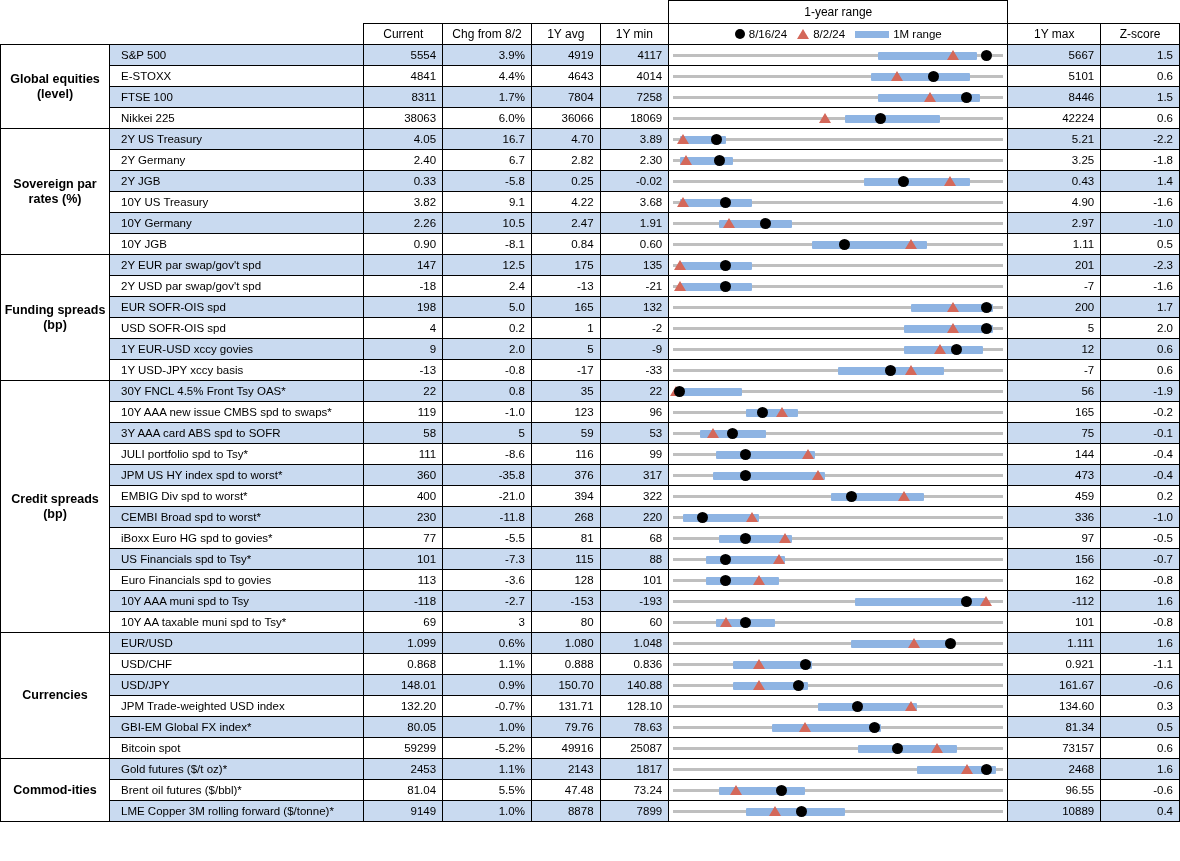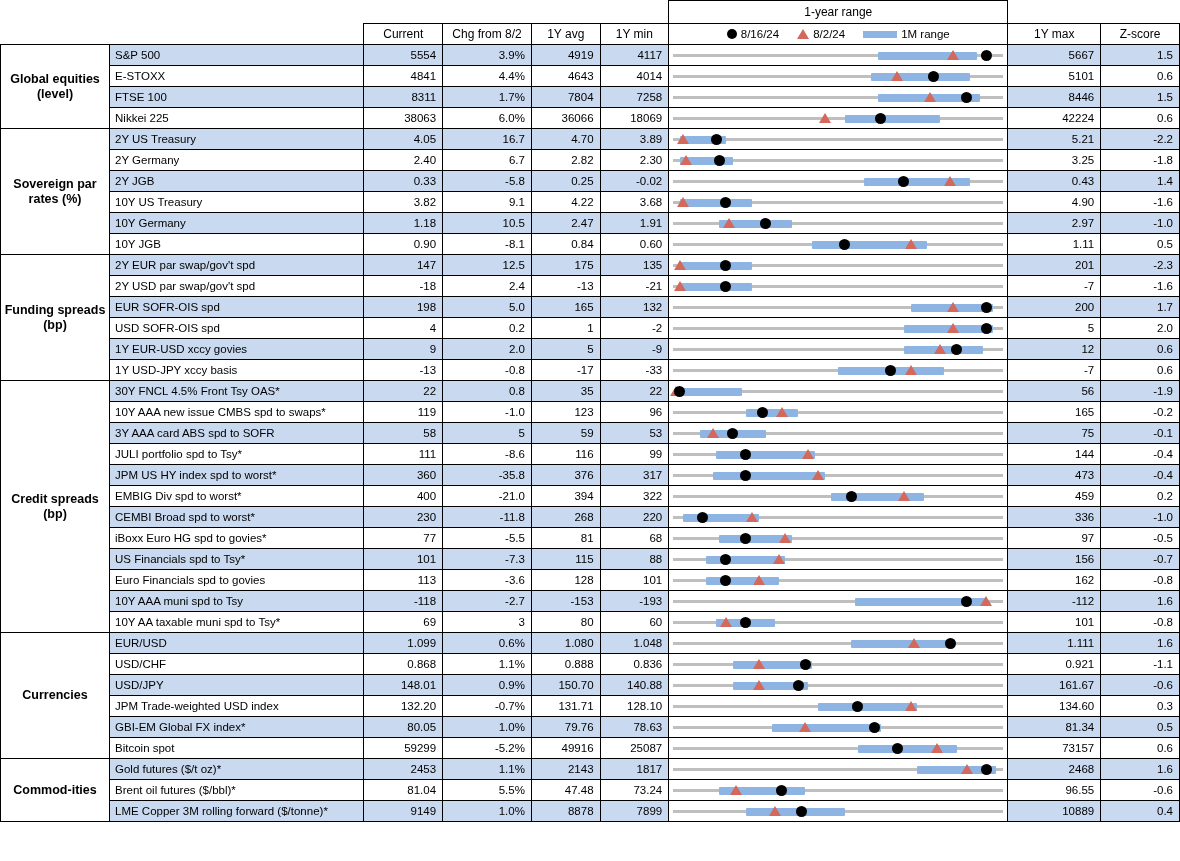--- a/index.html
+++ b/index.html
@@ -3,31 +3,31 @@
 <meta charset="utf-8">
 <style>
   html,body{margin:0;padding:0;background:#ffffff;}
   body{font-family:"Liberation Sans", sans-serif; color:#000; -webkit-font-smoothing:none;}
   #sheet{width:1180px;height:861px;position:relative;box-sizing:border-box;}
   table{border-collapse:collapse;width:1180px;table-layout:fixed;}
   td,th{border:1px solid #000;padding:0;font-size:11.5px;font-weight:normal;vertical-align:middle;}
   .hdr{height:22px;text-align:center;font-size:12px;}
   .hdr-sub{height:20px;text-align:center;font-size:12px;}
   .grp{text-align:center;font-weight:bold;font-size:12.5px;line-height:1.15;}
-  .lbl{padding-left:5px;text-align:left;height:20px;white-space:nowrap;overflow:hidden;}
+  .lbl{padding-left:11px;text-align:left;height:20px;white-space:nowrap;overflow:hidden;}
   .num{text-align:right;padding-right:6px;white-space:nowrap;}
   .shade{background:#c9daf0;}
   .plain{background:#ffffff;}
   .rangecell{position:relative;padding:0;}
   .rng{position:relative;width:100%;height:20px;}
   .track{position:absolute;left:4px;right:4px;top:9px;height:3px;background:#bfbfbf;}
   .m1{position:absolute;top:6.5px;height:8px;background:#8eb4e3;border-radius:1px;}
   .dot{position:absolute;top:4.5px;width:11px;height:11px;border-radius:50%;background:#000;margin-left:-5.5px;}
   .tri{position:absolute;top:5px;width:0;height:0;border-left:6px solid transparent;border-right:6px solid transparent;border-bottom:10px solid #d4685a;margin-left:-6px;}
-  .legend{display:flex;align-items:center;justify-content:center;gap:18px;font-size:11.5px;height:20px;}
+  .legend{display:flex;align-items:center;justify-content:center;gap:10px;font-size:11.5px;height:20px;}
   .lg-dot{width:10px;height:10px;border-radius:50%;background:#000;display:inline-block;vertical-align:middle;}
   .lg-tri{width:0;height:0;border-left:6px solid transparent;border-right:6px solid transparent;border-bottom:10px solid #d4685a;display:inline-block;vertical-align:middle;}
   .lg-bar{width:34px;height:7px;background:#8eb4e3;display:inline-block;vertical-align:middle;}
   .lg-item{display:inline-flex;align-items:center;gap:4px;}
   .nb{border:none;}
 </style>
 </head>
 <body>
 
 <div id="sheet">
@@ -216,21 +216,21 @@
               <div class="m1" style="left: calc(1.95% + 4px); width: 21.45%;"></div>
               <div class="tri" style="left: calc(2.925% + 4px);"></div>
               <div class="dot" style="left: calc(15.6% + 4px);"></div>
             </div>
           </td>
           <td class="num plain">4.90</td>
           <td class="num plain">-1.6</td>
         </tr>
         <tr>
           <td class="lbl shade">10Y Germany</td>
-          <td class="num shade">1.18</td>
+          <td class="num shade">2.26</td>
           <td class="num shade">10.5</td>
           <td class="num shade">2.47</td>
           <td class="num shade">1.91</td>
           <td class="rangecell plain">
             <div class="rng">
               <div class="track"></div>
               <div class="m1" style="left: calc(13.65% + 4px); width: 21.45%;"></div>
               <div class="tri" style="left: calc(16.575% + 4px);"></div>
               <div class="dot" style="left: calc(27.3% + 4px);"></div>
             </div>

